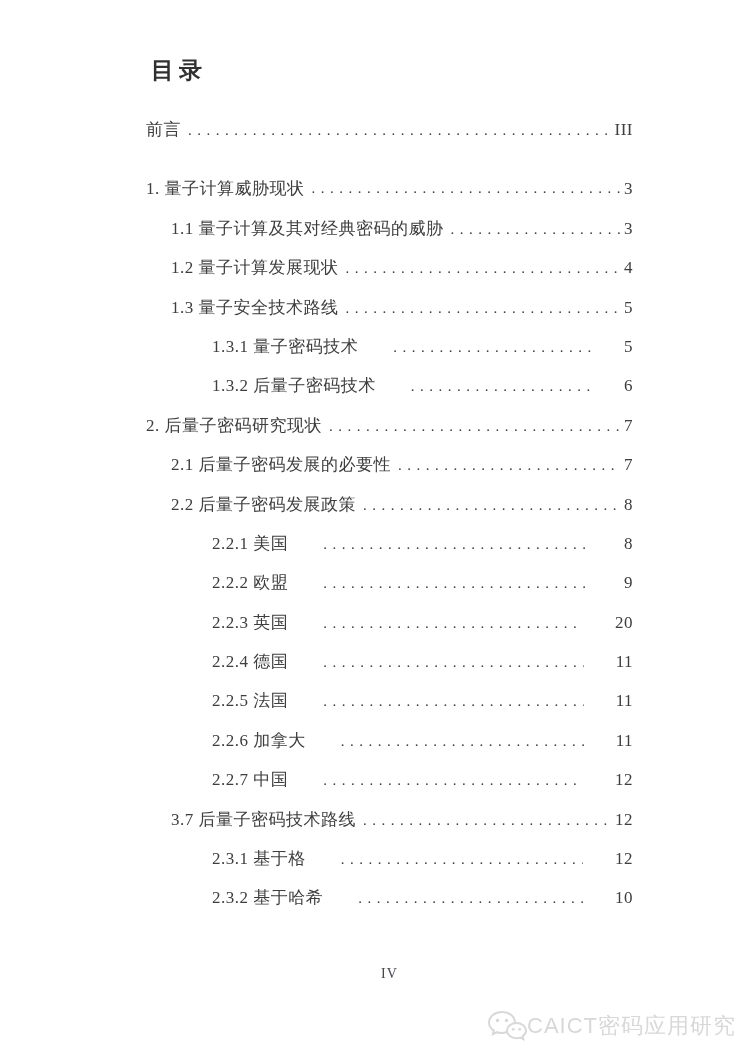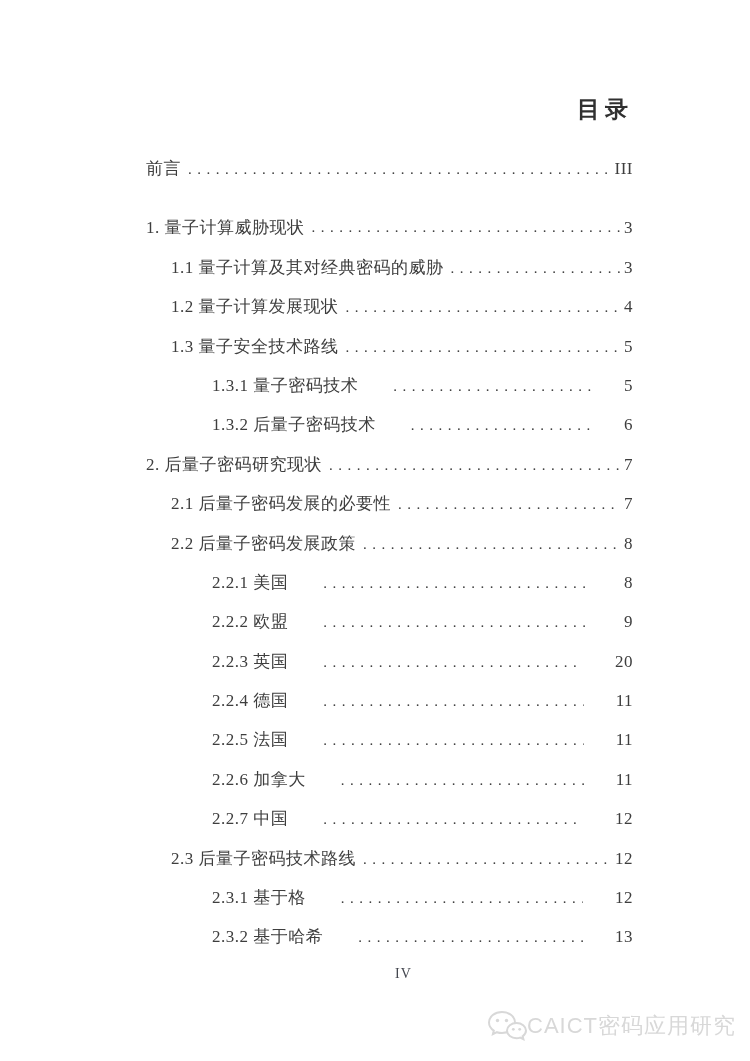--- a/index.html
+++ b/index.html
@@ -11,24 +11,24 @@
     position: relative;
     width: 750px;
     height: 1061px;
     background: #ffffff;
     overflow: hidden;
     font-family: "Liberation Serif", "DejaVu Serif", serif;
     color: #3e3e3e;
   }
   .doc-title {
     margin: 0;
-    padding-top: 97px;
+    padding-top: 58px;
     margin-left: 146px;
     width: 487px;
-    text-align: right;
+    text-align: left;
     font-size: 23px;
     line-height: 26px;
     font-weight: bold;
     letter-spacing: 5px;
     text-indent: 5px;
     color: #303030;
   }
   .toc {
     margin-top: 26px;
     margin-left: 146px;
@@ -56,21 +56,21 @@
   .toc-leader::after {
     content: "................................................................................................";
     font-size: 15px;
     letter-spacing: 5.5px;
     color: #3e3e3e;
   }
   .toc-page { flex: 0 0 auto; }
   .page-footer {
     position: absolute;
     top: 966px;
-    left: 160px;
+    left: 146px;
     width: 487px;
     text-align: center;
     font-size: 14px;
     letter-spacing: 1px;
     color: #44474f;
   }
   .watermark {
     position: absolute;
     top: 1010px;
     right: 14px;
@@ -172,33 +172,33 @@
         <span class="toc-label">2.2.6 加拿大</span>
         <span class="toc-leader"></span>
         <span class="toc-page">11</span>
       </div>
       <div class="toc-row level-2">
         <span class="toc-label">2.2.7 中国</span>
         <span class="toc-leader"></span>
         <span class="toc-page">12</span>
       </div>
       <div class="toc-row level-1">
-        <span class="toc-label">2.3 后量子密码技术路线</span>
+        <span class="toc-label">3.7 后量子密码技术路线</span>
         <span class="toc-leader"></span>
         <span class="toc-page">12</span>
       </div>
       <div class="toc-row level-2">
         <span class="toc-label">2.3.1 基于格</span>
         <span class="toc-leader"></span>
         <span class="toc-page">12</span>
       </div>
       <div class="toc-row level-2">
         <span class="toc-label">2.3.2 基于哈希</span>
         <span class="toc-leader"></span>
-        <span class="toc-page">13</span>
+        <span class="toc-page">10</span>
       </div>
     </div>
 
   <div class="page-footer">IV</div>
 
   <div class="watermark">
     <span>
       <svg width="40" height="32" viewBox="0 0 40 32">
         <g stroke="#d8d8d8" stroke-width="2" fill="#ffffff">
           <path d="M15 2 C7.8 2 2 6.7 2 12.5 C2 15.8 3.9 18.7 6.8 20.6 L5.9 24.2 L10 22.2 C11.5 22.7 13.2 23 15 23 C22.2 23 28 18.3 28 12.5 C28 6.7 22.2 2 15 2 Z"></path>

